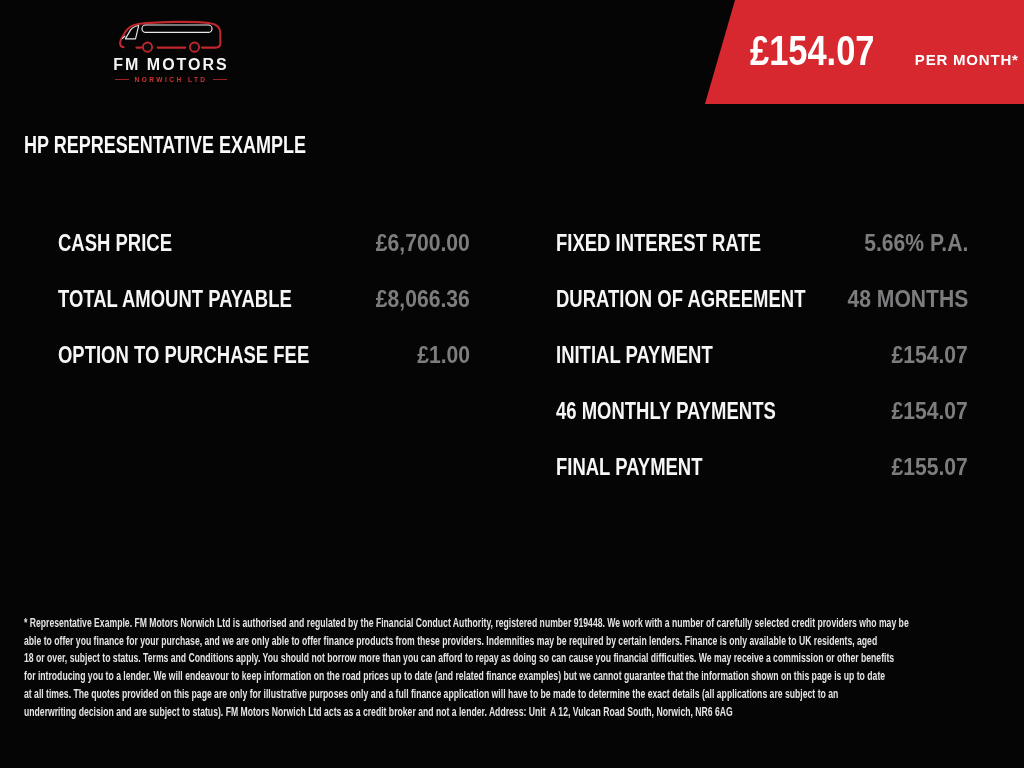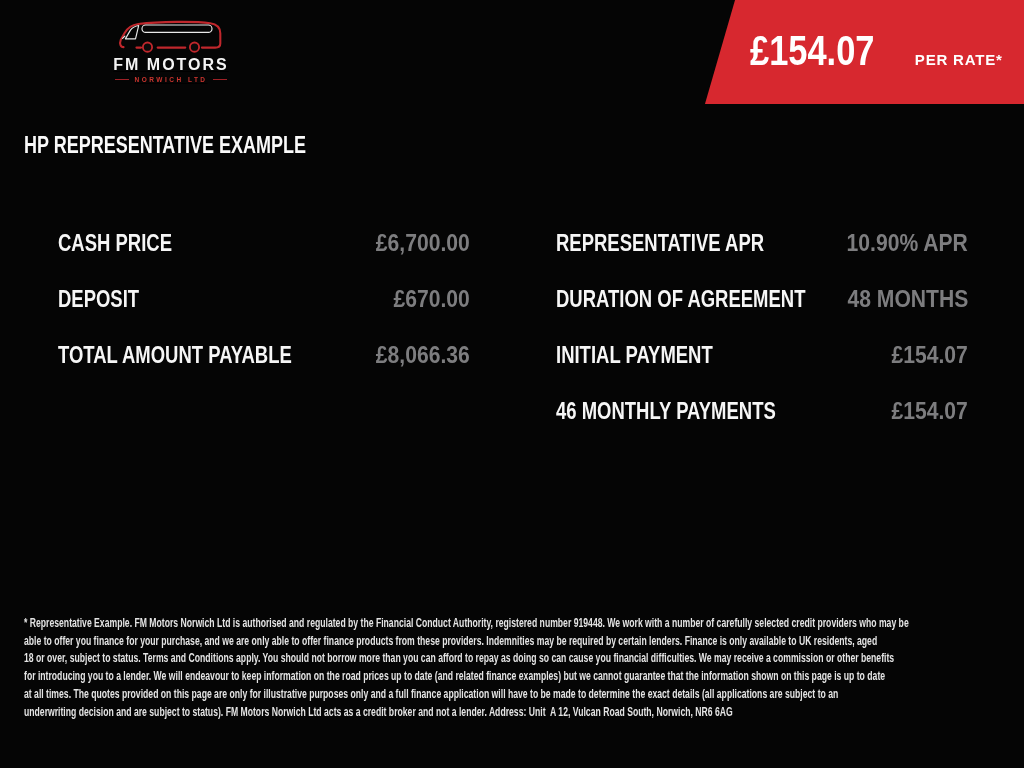--- a/index.html
+++ b/index.html
@@ -81,57 +81,61 @@
       <rect x="52" y="10" width="152" height="16" rx="8" fill="none" stroke="#e9e9e9" stroke-width="2.5"></rect>
       <path d="M15 34 l-5 5" fill="none" stroke="#e9e9e9" stroke-width="2.5" stroke-linecap="round"></path>
     </svg>
     <span class="brand-name">FM MOTORS</span>
     <span class="brand-sub">NORWICH LTD</span>
   </div>
 
   <div class="banner">
     <div class="banner-inner">
       <span class="banner-price">£154.07</span>
-      <span class="banner-period">PER RATE*</span>
+      <span class="banner-period">PER MONTH*</span>
     </div>
   </div>
 
   <div class="heading">HP REPRESENTATIVE EXAMPLE</div>
 
   <div class="finance">
     <div class="fin-col first">
       <div class="row">
         <span class="flabel">CASH PRICE</span>
         <span class="fvalue">£6,700.00</span>
       </div>
       <div class="row">
-        <span class="flabel">DEPOSIT</span>
-        <span class="fvalue">£670.00</span>
+        <span class="flabel">TOTAL AMOUNT PAYABLE</span>
+        <span class="fvalue">£8,066.36</span>
       </div>
       <div class="row">
-        <span class="flabel">TOTAL AMOUNT PAYABLE</span>
-        <span class="fvalue">£8,066.36</span>
+        <span class="flabel">OPTION TO PURCHASE FEE</span>
+        <span class="fvalue">£1.00</span>
       </div>
     </div>
     <div class="fin-col">
       <div class="row">
-        <span class="flabel">REPRESENTATIVE APR</span>
-        <span class="fvalue">10.90% APR</span>
+        <span class="flabel">FIXED INTEREST RATE</span>
+        <span class="fvalue">5.66% P.A.</span>
       </div>
       <div class="row">
         <span class="flabel">DURATION OF AGREEMENT</span>
         <span class="fvalue">48 MONTHS</span>
       </div>
       <div class="row">
         <span class="flabel">INITIAL PAYMENT</span>
         <span class="fvalue">£154.07</span>
       </div>
       <div class="row">
         <span class="flabel">46 MONTHLY PAYMENTS</span>
         <span class="fvalue">£154.07</span>
+      </div>
+      <div class="row">
+        <span class="flabel">FINAL PAYMENT</span>
+        <span class="fvalue">£155.07</span>
       </div>
     </div>
   </div>
 
   <div class="fineprint">
     <div class="fp-line">* Representative Example. FM Motors Norwich Ltd is authorised and regulated by the Financial Conduct Authority, registered number 919448. We work with a number of carefully selected credit providers who may be</div>
     <div class="fp-line">able to offer you finance for your purchase, and we are only able to offer finance products from these providers. Indemnities may be required by certain lenders. Finance is only available to UK residents, aged</div>
     <div class="fp-line">18 or over, subject to status. Terms and Conditions apply. You should not borrow more than you can afford to repay as doing so can cause you financial difficulties. We may receive a commission or other benefits</div>
     <div class="fp-line">for introducing you to a lender. We will endeavour to keep information on the road prices up to date (and related finance examples) but we cannot guarantee that the information shown on this page is up to date</div>
     <div class="fp-line">at all times. The quotes provided on this page are only for illustrative purposes only and a full finance application will have to be made to determine the exact details (all applications are subject to an</div>

